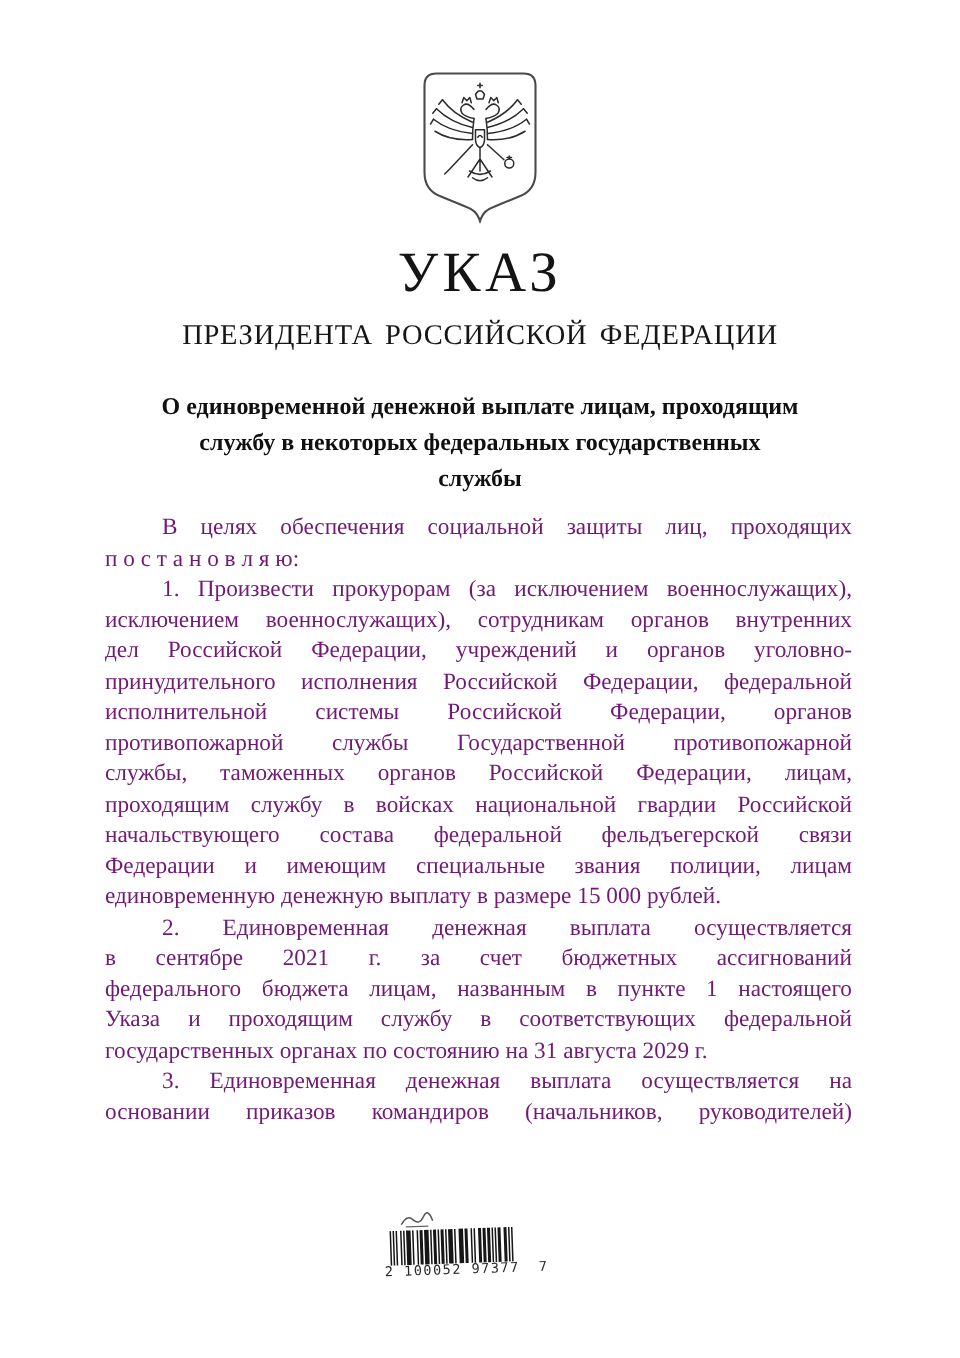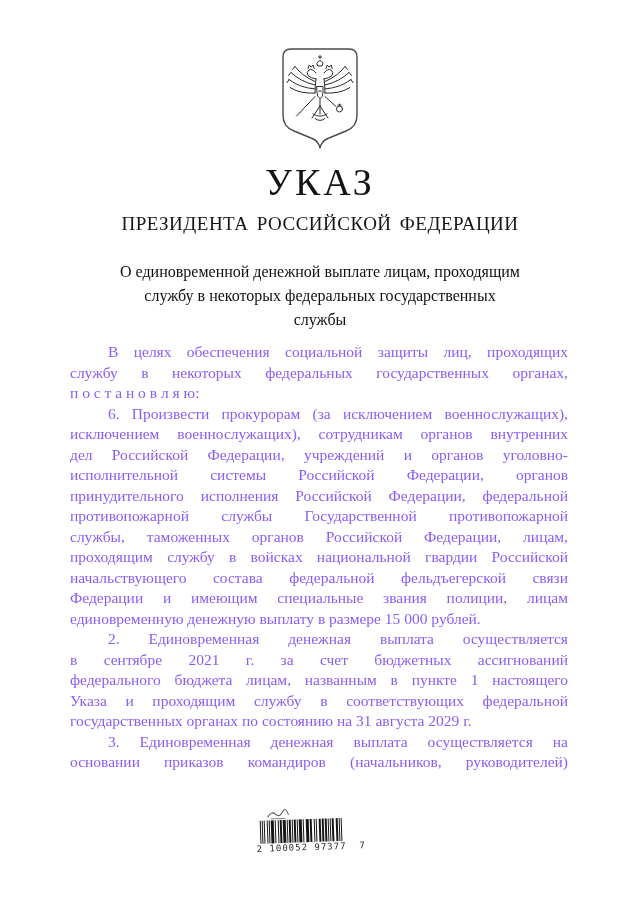--- a/index.html
+++ b/index.html
@@ -19,28 +19,28 @@
     text-align:center;font-size:38px;letter-spacing:3px;color:#141414;
   }
   
   .issuer{
     position:absolute;top:213px;left:0;width:640px;
     text-align:center;font-size:19px;letter-spacing:0.5px;word-spacing:3px;color:#161616;
   }
   
   .subject{
     position:absolute;top:260px;left:85px;width:470px;
-    text-align:center;font-weight:normal;font-size:16px;color:#101010;
+    text-align:center;font-weight:bold;font-size:16px;color:#101010;
   }
   .subject .subline{line-height:24px;}
 
   
   .docbody{
     position:absolute;top:342px;left:70px;width:498px;
-    font-size:15.5px;color:#8b5cf6;
+    font-size:15.5px;color:#701a75;
   }
   .bodyline{height:20.5px;line-height:20.5px;white-space:normal;}
   .bodyline.j{text-align:justify;text-align-last:justify;}
   .bodyline.indent{padding-left:38px;}
 
   
   .barcode{
     position:absolute;left:256px;top:806px;width:110px;
     transform:rotate(-2deg);
   }
@@ -88,27 +88,26 @@
   <div class="doc-title">УКАЗ</div>
   <div class="issuer">ПРЕЗИДЕНТА РОССИЙСКОЙ ФЕДЕРАЦИИ</div>
   <div class="subject">
       <div class="subline">О единовременной денежной выплате лицам, проходящим</div>
       <div class="subline">службу в некоторых федеральных государственных</div>
       <div class="subline">службы</div>
     </div>
 
   <div class="docbody">
       <div class="bodyline j indent">В целях обеспечения социальной защиты лиц, проходящих</div>
-      <div class="bodyline j">службу в некоторых федеральных государственных органах,</div>
       <div class="bodyline">п о с т а н о в л я ю:</div>
-      <div class="bodyline j indent">6. Произвести прокурорам (за исключением военнослужащих),</div>
+      <div class="bodyline j indent">1. Произвести прокурорам (за исключением военнослужащих),</div>
       <div class="bodyline j">исключением военнослужащих), сотрудникам органов внутренних</div>
       <div class="bodyline j">дел Российской Федерации, учреждений и органов уголовно-</div>
+      <div class="bodyline j">принудительного исполнения Российской Федерации, федеральной</div>
       <div class="bodyline j">исполнительной системы Российской Федерации, органов</div>
-      <div class="bodyline j">принудительного исполнения Российской Федерации, федеральной</div>
       <div class="bodyline j">противопожарной службы Государственной противопожарной</div>
       <div class="bodyline j">службы, таможенных органов Российской Федерации, лицам,</div>
       <div class="bodyline j">проходящим службу в войсках национальной гвардии Российской</div>
       <div class="bodyline j">начальствующего состава федеральной фельдъегерской связи</div>
       <div class="bodyline j">Федерации и имеющим специальные звания полиции, лицам</div>
       <div class="bodyline">единовременную денежную выплату в размере 15 000 рублей.</div>
       <div class="bodyline j indent">2. Единовременная денежная выплата осуществляется</div>
       <div class="bodyline j">в сентябре 2021 г. за счет бюджетных ассигнований</div>
       <div class="bodyline j">федерального бюджета лицам, названным в пункте 1 настоящего</div>
       <div class="bodyline j">Указа и проходящим службу в соответствующих федеральной</div>

